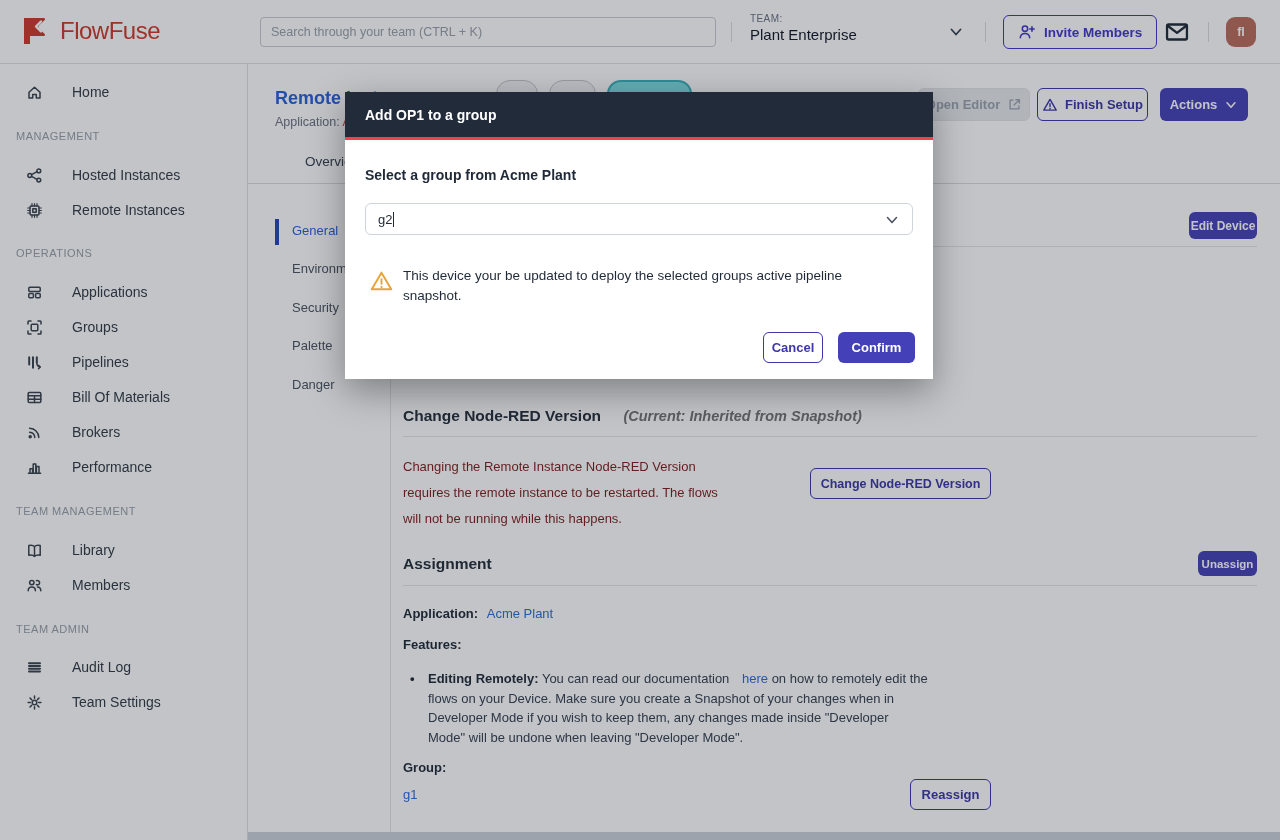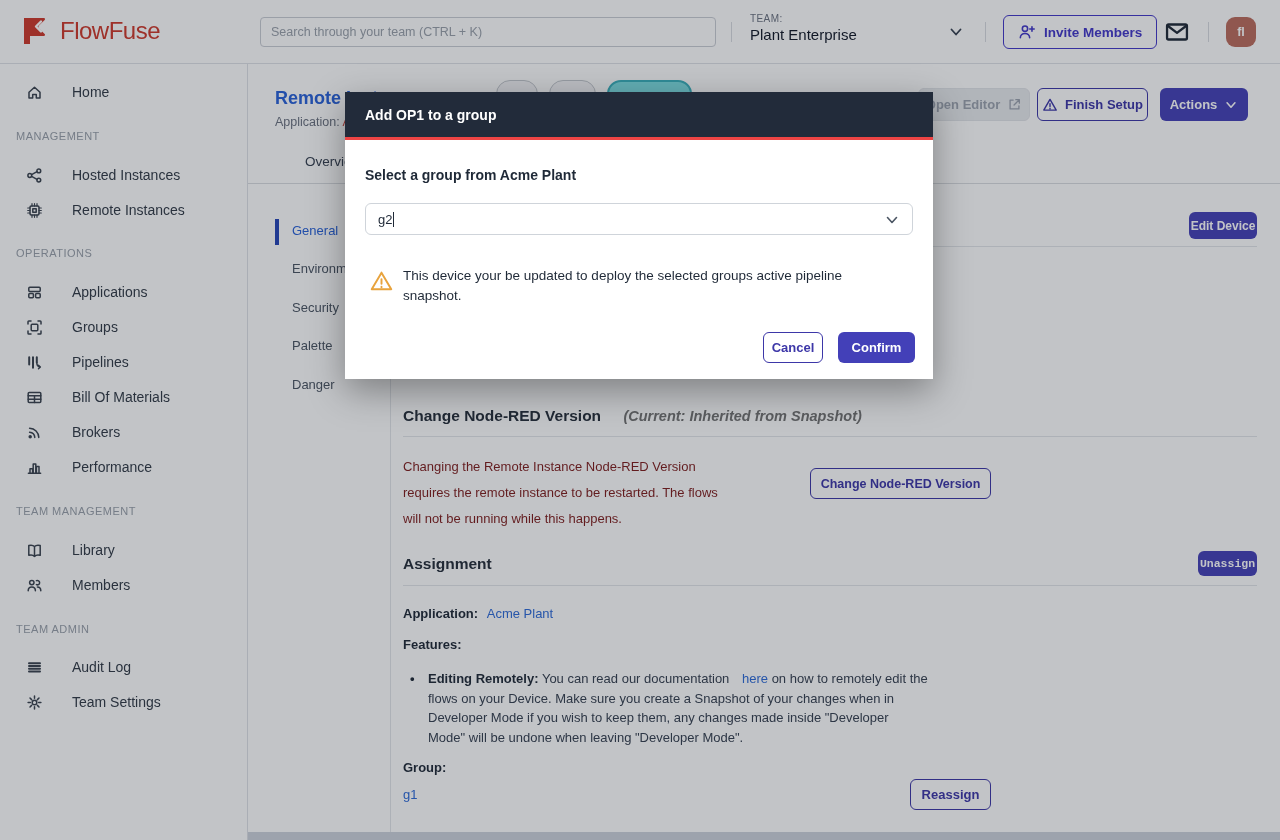--- a/index.html
+++ b/index.html
@@ -68,21 +68,21 @@
   .edit-device { position:absolute; left:941px; top:148px; width:68px; height:27px;
     background:#4641b8; color:#fff; font-size:12px; border:none; }
   .divider { position:absolute; left:155px; width:854px; height:1px; background:#e3e6ea; }
 
   .sec-head { position:absolute; left:155px; font-size:15.5px; font-weight:bold; color:#262f3b; white-space:nowrap; }
   .sec-current { font-weight:bold; font-style:italic; color:#737373; font-size:14.5px; margin-left:18px; }
   .para { position:absolute; left:155px; font-size:13px; color:#7f1d1d; line-height:26px; }
   .change-nr-btn { position:absolute; left:562px; top:404px; width:181px; height:31px;
     background:#fff; color:#3d37a8; font-size:12.5px; border:1.5px solid #3d37a8; }
   .unassign-btn { position:absolute; left:950px; top:487px; width:59px; height:25px;
-    background:#4641b8; color:#fff; font-size:11.5px; border:none;font-family:Liberation Mono, monospace; }
+    background:#4641b8; color:#fff; font-size:11.5px; border:none; }
   .bold-line { position:absolute; left:155px; font-size:13px; color:#1f2937; font-weight:bold; white-space:nowrap; }
   .bold-line a { font-weight:normal; color:#2f6bd8; text-decoration:none; margin-left:5px; cursor:pointer; }
   .bullet-block { position:absolute; left:180px; top:605px; width:500px; font-size:13px;
     color:#374151; line-height:19.5px; }
   .bullet-block::before { content:"•"; position:absolute; left:-18px; top:0; color:#1f2937; font-weight:bold; }
   .bullet-title { font-weight:bold; color:#1f2937; }
   .inline-link { color:#2f6bd8; cursor:pointer;margin-left:9px; }
   .group-link { position:absolute; left:155px; top:723px; font-size:13px; color:#2f6bd8; cursor:pointer; }
   .remove-btn { position:absolute; left:485px; top:715px; width:169px; height:31px;
     background:#fff; color:#bb342f; font-size:13px; border:1.5px solid #bb342f; }

